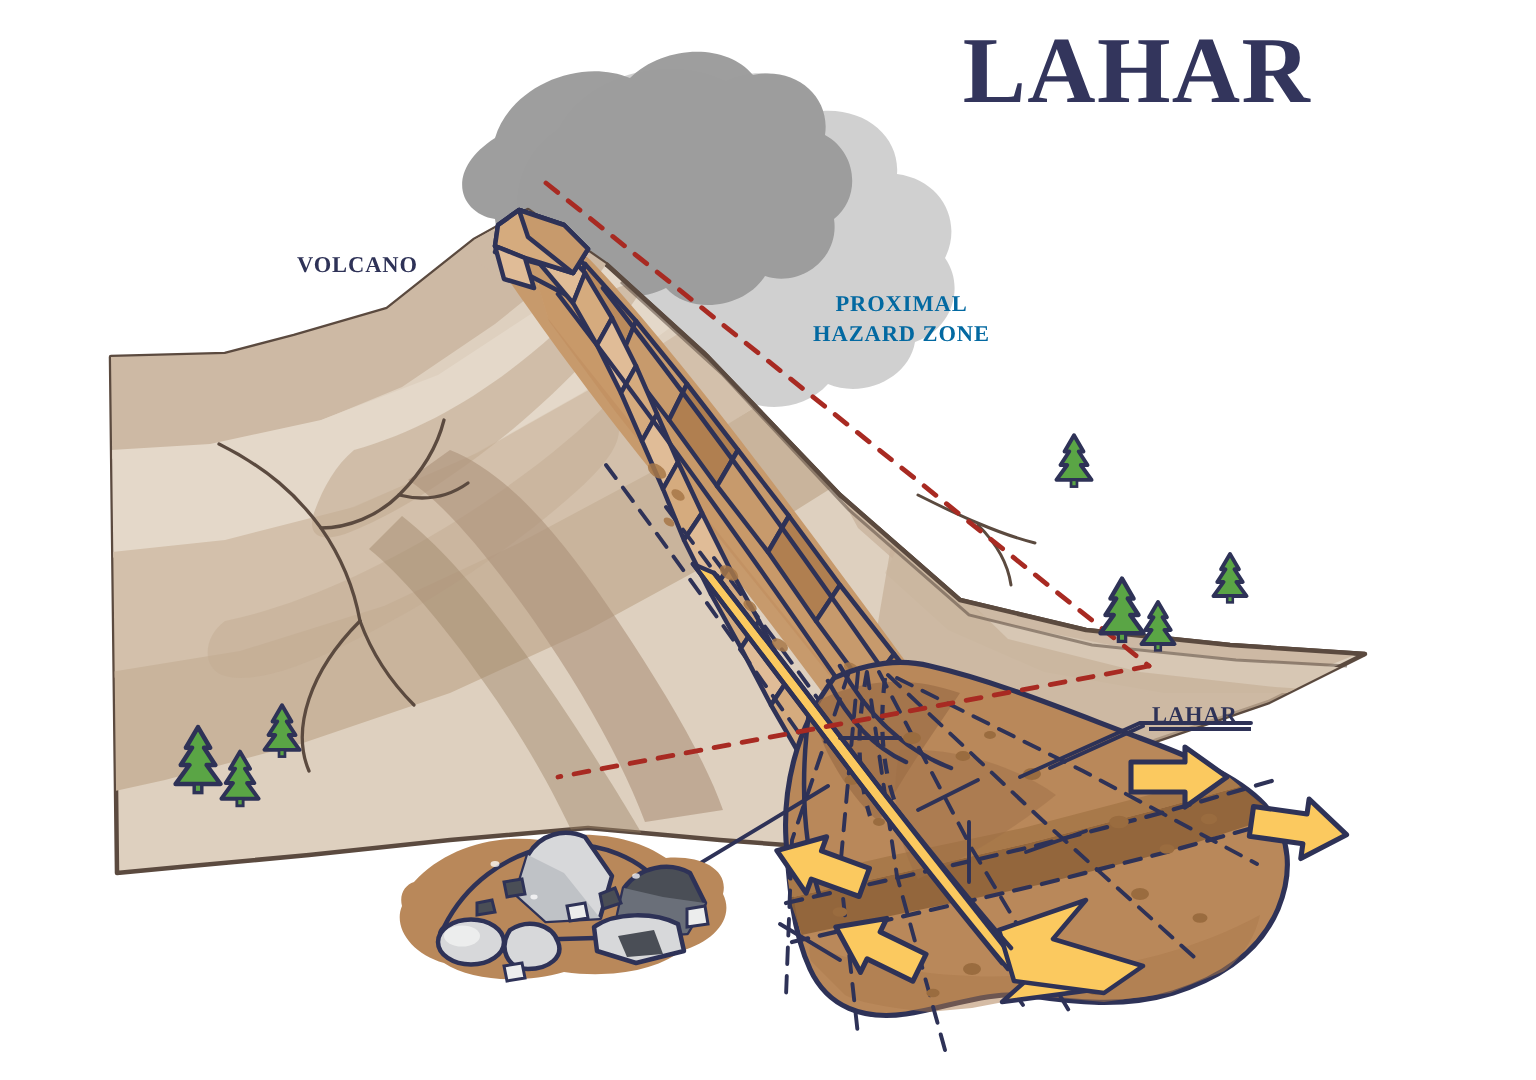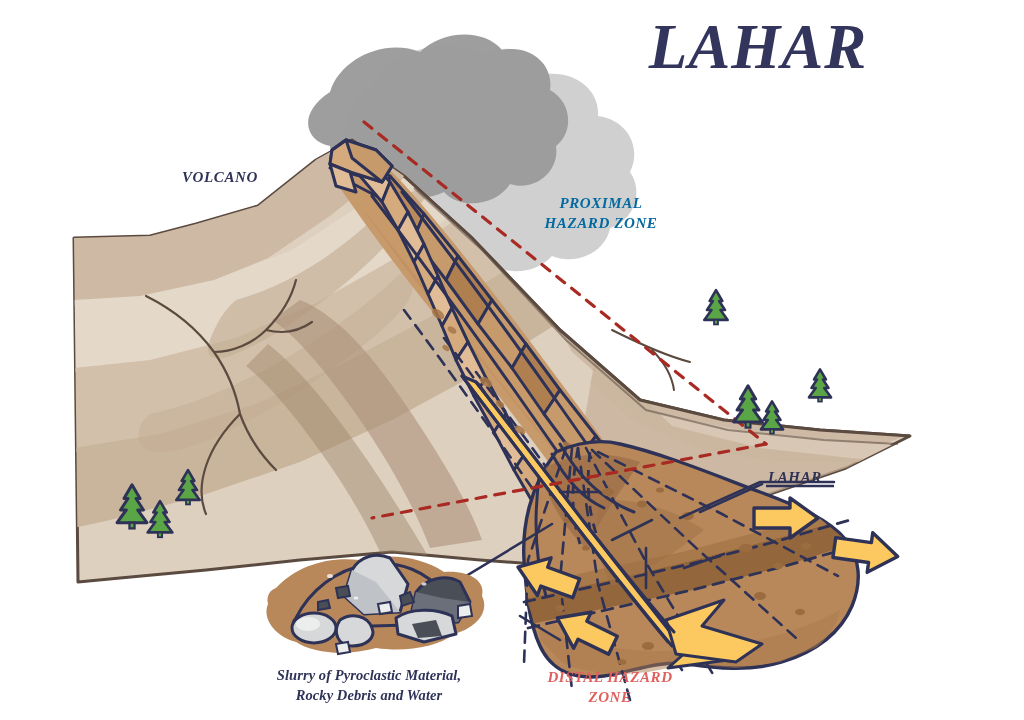--- a/index.html
+++ b/index.html
@@ -7,21 +7,20 @@
     padding: 0;
     background: #ffffff;
   }
   #page {
     position: relative;
     width: 916px;
     height: 720px;
     background: #ffffff;
     overflow: hidden;
     font-family: "Liberation Serif", "DejaVu Serif", serif;
-    font-style: italic;
   }
   svg.scene {
     position: absolute;
     left: 0; top: 0;
     width: 1024px;
     height: 720px;
     display: block;
   }
   .lbl {
     position: absolute;
@@ -45,21 +44,21 @@
     left: 590px;
     top: 88px;
     width: 336px;
     text-align: center;
     font-size: 23px;
     letter-spacing: 0.01em;
     color: #a87c4a;
     line-height: 1.25;
   }
   #label-volcano {
-    left: 182px;
+    left: 198px;
     top: 168px;
     font-size: 15px;
     color: #2e3257;
   }
   #label-proximal {
     left: 506px;
     top: 194px;
     width: 190px;
     text-align: center;
     font-size: 15px;
@@ -443,19 +442,15 @@
 
     <line x1="766" y1="486" x2="834" y2="486" stroke="#2e3257" stroke-width="2.6"></line>
 
   </svg>
 
   <div class="lbl" id="title-main">LAHAR</div>
 
   <div class="lbl" id="label-volcano">VOLCANO</div>
   <div class="lbl" id="label-proximal">PROXIMAL
 HAZARD ZONE</div>
-  <div class="lbl" id="label-distal">DISTAL HAZARD
-ZONE</div>
   <div class="lbl" id="label-lahar">LAHAR</div>
-  <div class="lbl" id="label-slurry">Slurry of Pyroclastic Material,
-Rocky Debris and Water</div>
 
 </div>
 
 </body></html>

